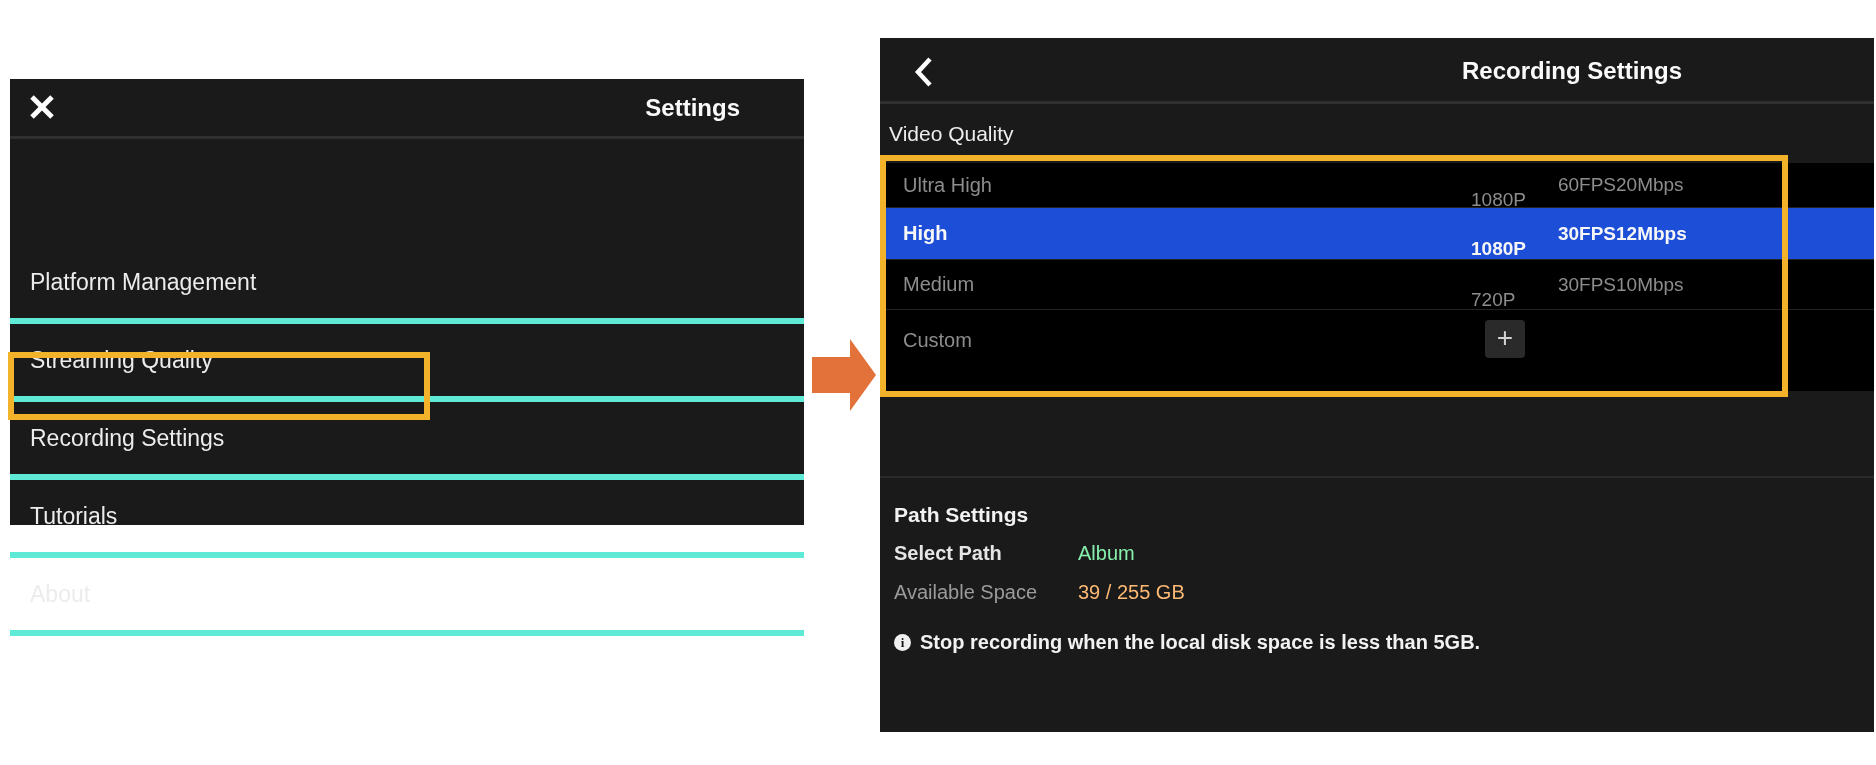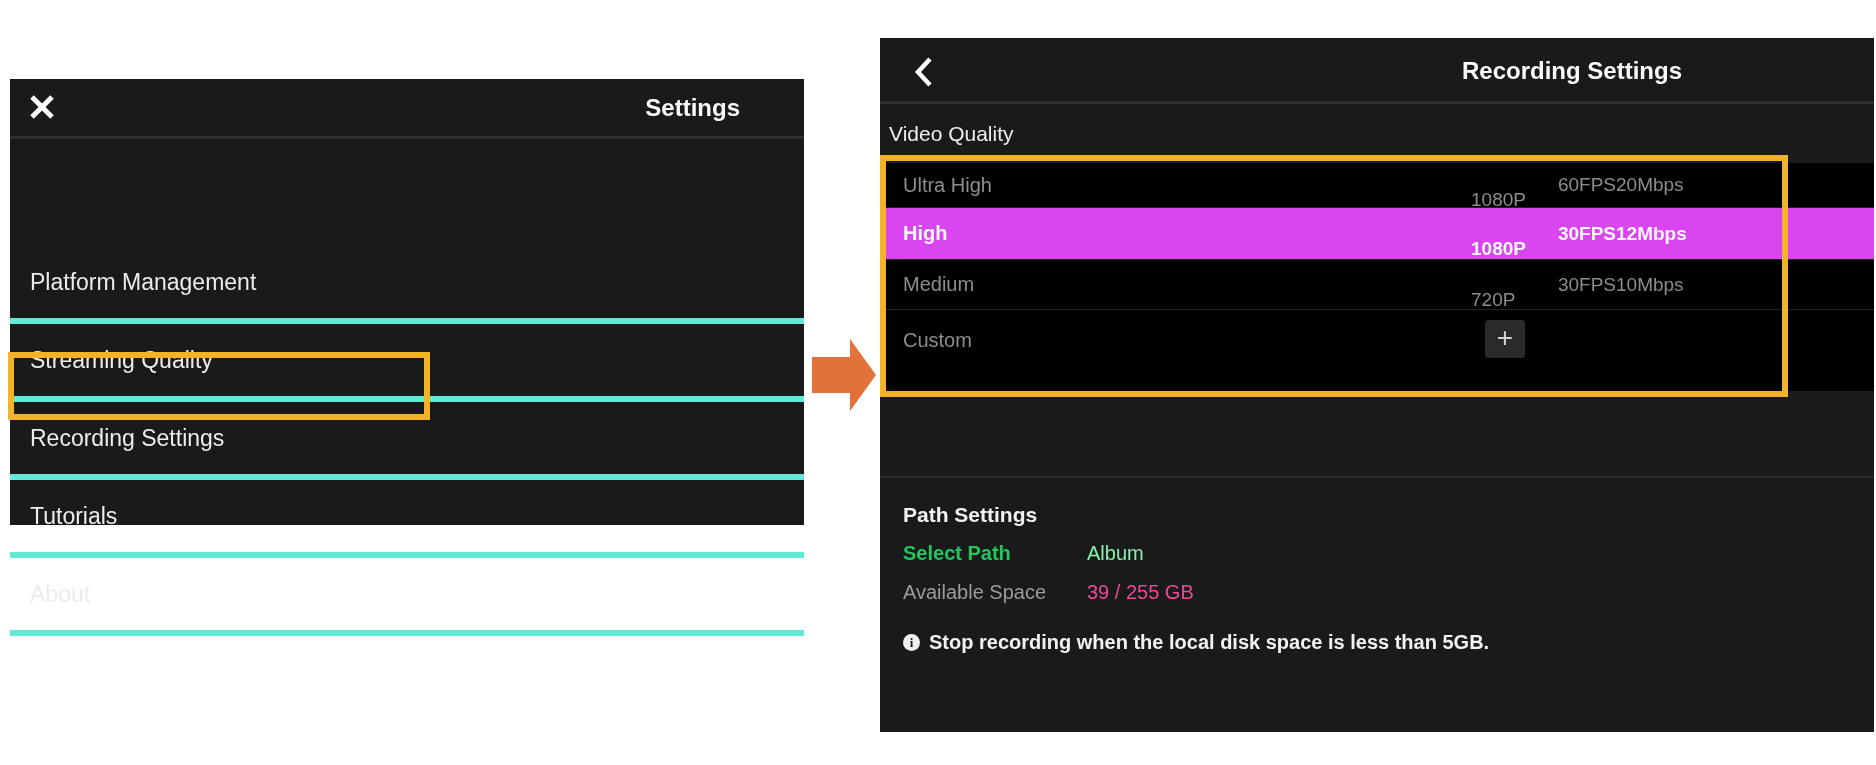--- a/index.html
+++ b/index.html
@@ -40,37 +40,37 @@
   .right-hdr-divider{top:63px;}
 
   .vq-label-row{position:absolute;top:66px;left:0;right:0;height:59px;display:flex;align-items:center;padding-left:9px;box-sizing:border-box;font-size:21px;color:#ededed;}
   .vq-rows{position:absolute;top:125px;left:0;right:0;}
   .vq-row{position:relative;display:flex;align-items:center;padding-left:23px;box-sizing:border-box;background:#000000;border-bottom:1px solid #232323;cursor:pointer;}
   .vq-row .vq-name{font-size:20px;color:#8d8d8d;}
   .vq-values{position:absolute;left:591px;top:0;bottom:0;display:flex;align-items:center;font-size:19px;color:#8d8d8d;}
   .vq-res{width:76px;margin-top:30px;}
   .vq-fps{width:69px;text-align:right;}
   .vq-row-ultra{height:45px;}
-  .vq-row-high{height:52px;background:#d946ef;}
+  .vq-row-high{height:52px;background:#1d4ed8;}
   .vq-row-high .vq-name,.vq-row-high .vq-values{color:#f7f7f7;font-weight:bold;}
   .vq-row-medium{height:50px;}
   .vq-row-custom{height:81px;border-bottom:none;align-items:flex-start;padding-top:19px;}
   .add-btn{position:absolute;left:605px;top:10px;width:40px;height:38px;background:#2a2a2a;border-radius:4px;color:#d2d2d2;font-size:28px;line-height:36px;text-align:center;cursor:pointer;}
 
   .section-divider{position:absolute;top:438px;left:0;right:0;height:2px;background:#2a2a2a;}
 
-  .path-section{position:absolute;top:440px;left:0;right:0;padding-left:23px;box-sizing:border-box;}
+  .path-section{position:absolute;top:440px;left:0;right:0;padding-left:14px;box-sizing:border-box;}
   .path-title{margin-top:24px;height:26px;line-height:26px;font-size:21px;font-weight:bold;color:#f2f2f2;}
   .path-row{display:flex;margin-top:12px;height:26px;line-height:26px;font-size:20px;}
   .path-row2{margin-top:13px;}
   .path-label{width:184px;}
-  .select-path{color:#22c55e;font-weight:bold;cursor:pointer;}
+  .select-path{color:#e5e5e5;font-weight:bold;cursor:pointer;}
   .path-value{color:#86efac;}
   .gray-label{color:#9b9b9b;}
-  .gray-value{color:#ec4899;}
+  .gray-value{color:#fdba74;}
   .note-row{display:flex;align-items:center;margin-top:24px;height:26px;}
   .info-badge{width:17px;height:17px;border-radius:50%;background:#f0f0f0;color:#161616;font-size:13px;font-weight:bold;line-height:17px;text-align:center;flex:0 0 auto;font-family:"Liberation Serif", serif;}
   .note-text{margin-left:9px;font-size:20px;font-weight:bold;color:#f2f2f2;}
 
   
   .hl-box{position:absolute;border:6px solid #f2b22a;box-sizing:border-box;pointer-events:none;z-index:5;}
   .hl-box-left{left:8px;top:352px;width:422px;height:68px;}
   .hl-box-right{left:880px;top:155px;width:908px;height:242px;}
 
   svg{display:block;}

